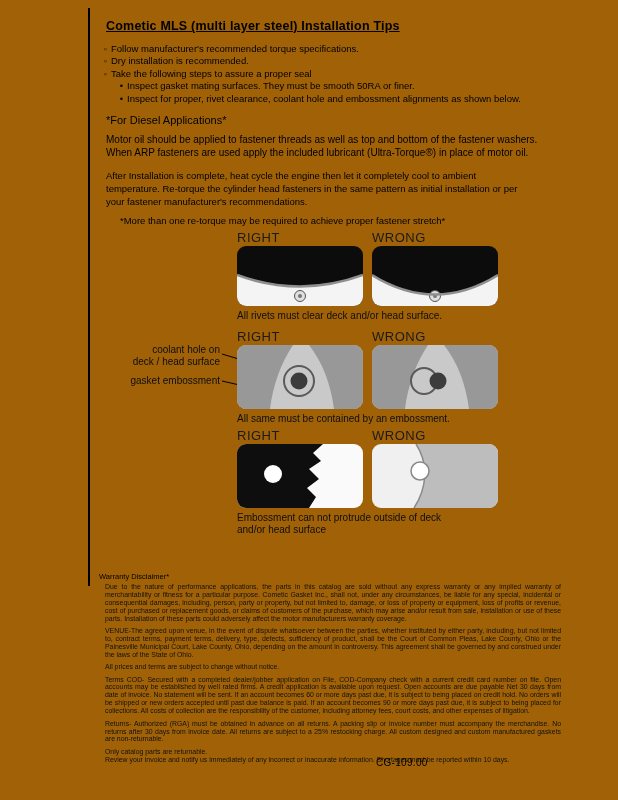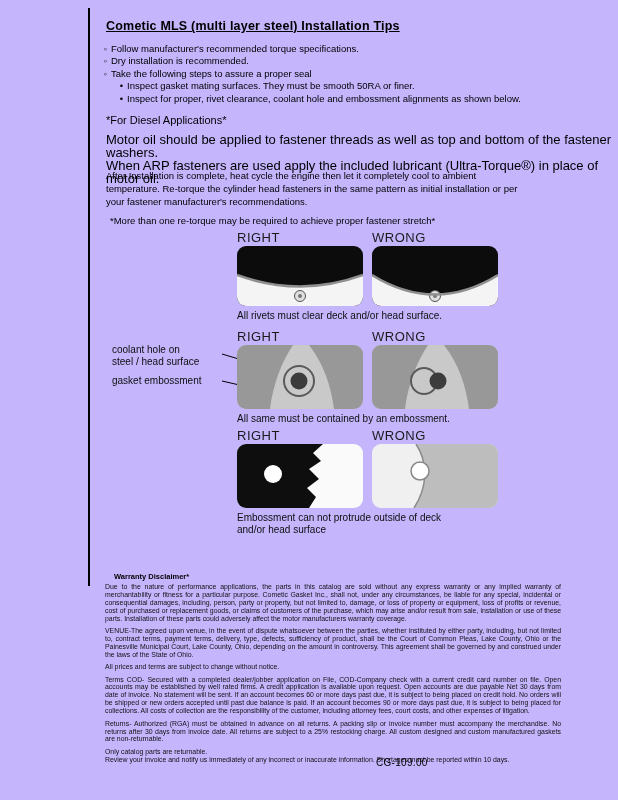--- a/index.html
+++ b/index.html
@@ -1,39 +1,39 @@
 <!DOCTYPE html>
 <html><head>
 <meta charset="utf-8">
 <style>
   *{margin:0;padding:0;box-sizing:border-box}
   html,body{background:#ffffff}
-  .page{position:relative;width:618px;height:800px;background:#c4b5fd;
+  .page{position:relative;width:618px;height:800px;background:#a16207;
         font-family:"Liberation Sans",sans-serif;color:#000;overflow:hidden}
   .vrule{position:absolute;left:88px;top:8px;width:2px;height:578px;background:#000}
   .title{position:absolute;left:106px;top:19px;font-size:12.5px;font-weight:bold;
          text-decoration:underline;letter-spacing:.2px}
   .tips{position:absolute;left:100px;top:43px;font-size:9.5px;line-height:12.4px}
   .tip-row{display:flex;align-items:flex-start}
   .tip-row .marker{width:11px;text-align:center;flex:0 0 auto}
   .tip-row.sub{margin-left:16px}
   .diesel-h{position:absolute;left:106px;top:114px;font-size:11px;font-weight:normal}
-  .p1{position:absolute;left:106px;top:133px;font-size:13px;line-height:13px}
+  .p1{position:absolute;left:106px;top:133px;font-size:10px;line-height:13px}
   .p2{position:absolute;left:106px;top:169px;width:422px;font-size:9.5px;line-height:13px}
-  .note{position:absolute;left:110px;top:215px;font-size:9.5px}
+  .note{position:absolute;left:120px;top:215px;font-size:9.5px}
   .dhead{position:absolute;width:126px;text-align:left;font-size:13px;
          letter-spacing:.5px;color:#1a1a1a}
   .diag{position:absolute;width:126px;border-radius:9px;overflow:hidden}
   .diag svg{display:block;width:100%;height:100%}
   .h60{height:60px}.h64{height:64px}
   .cap{position:absolute;left:237px;font-size:10px;color:#0e0e0e;line-height:12px}
-  .sidelabel{position:absolute;width:108px;text-align:left;font-size:10px;
+  .sidelabel{position:absolute;width:108px;text-align:right;font-size:10px;
              line-height:11.5px;color:#0e0e0e}
   .leader{position:absolute;left:220px;top:350px;width:90px;height:52px;pointer-events:none}
-  .warr-h{position:absolute;left:114px;top:572px;font-size:7.5px;font-weight:bold}
+  .warr-h{position:absolute;left:99px;top:572px;font-size:7.5px;font-weight:normal}
   .warr{position:absolute;left:105px;top:583px;width:456px;font-size:6.9px;
         line-height:7.9px;color:#111;text-align:justify}
   .warr p{margin:0 0 4.5px 0}
   .warr p.tight{margin:0}
   .footer{position:absolute;left:376px;top:757px;font-size:10px;letter-spacing:.3px}
 </style>
 </head>
 <body>
 
 <div class="page">
@@ -97,21 +97,21 @@
       <path d="M0,29 Q63,68 126,29" fill="none" stroke="#8f8f8f" stroke-width="2.5"></path>
     </svg>
   </div>
   <div class="cap" style="top:310px">All rivets must clear deck and/or head surface.</div>
 
   <div class="dhead" style="left:237px;top:329px">RIGHT</div>
   <div class="dhead" style="left:372px;top:329px">WRONG</div>
 
   <div class="sidelabel" style="left:112px;top:344px">
     <div>coolant hole on</div>
-    <div>steel / head surface</div>
+    <div>deck / head surface</div>
   </div>
   <div class="sidelabel" style="left:112px;top:375px">gasket embossment</div>
 
   <svg class="leader" viewBox="0 0 90 52">
     <line x1="2" y1="4" x2="82" y2="28" stroke="#000" stroke-width="1"></line>
     <line x1="2" y1="31" x2="76" y2="48" stroke="#000" stroke-width="1"></line>
   </svg>
 
   <div class="diag h64" style="left:237px;top:345px">
     <svg viewBox="0 0 126 64">

